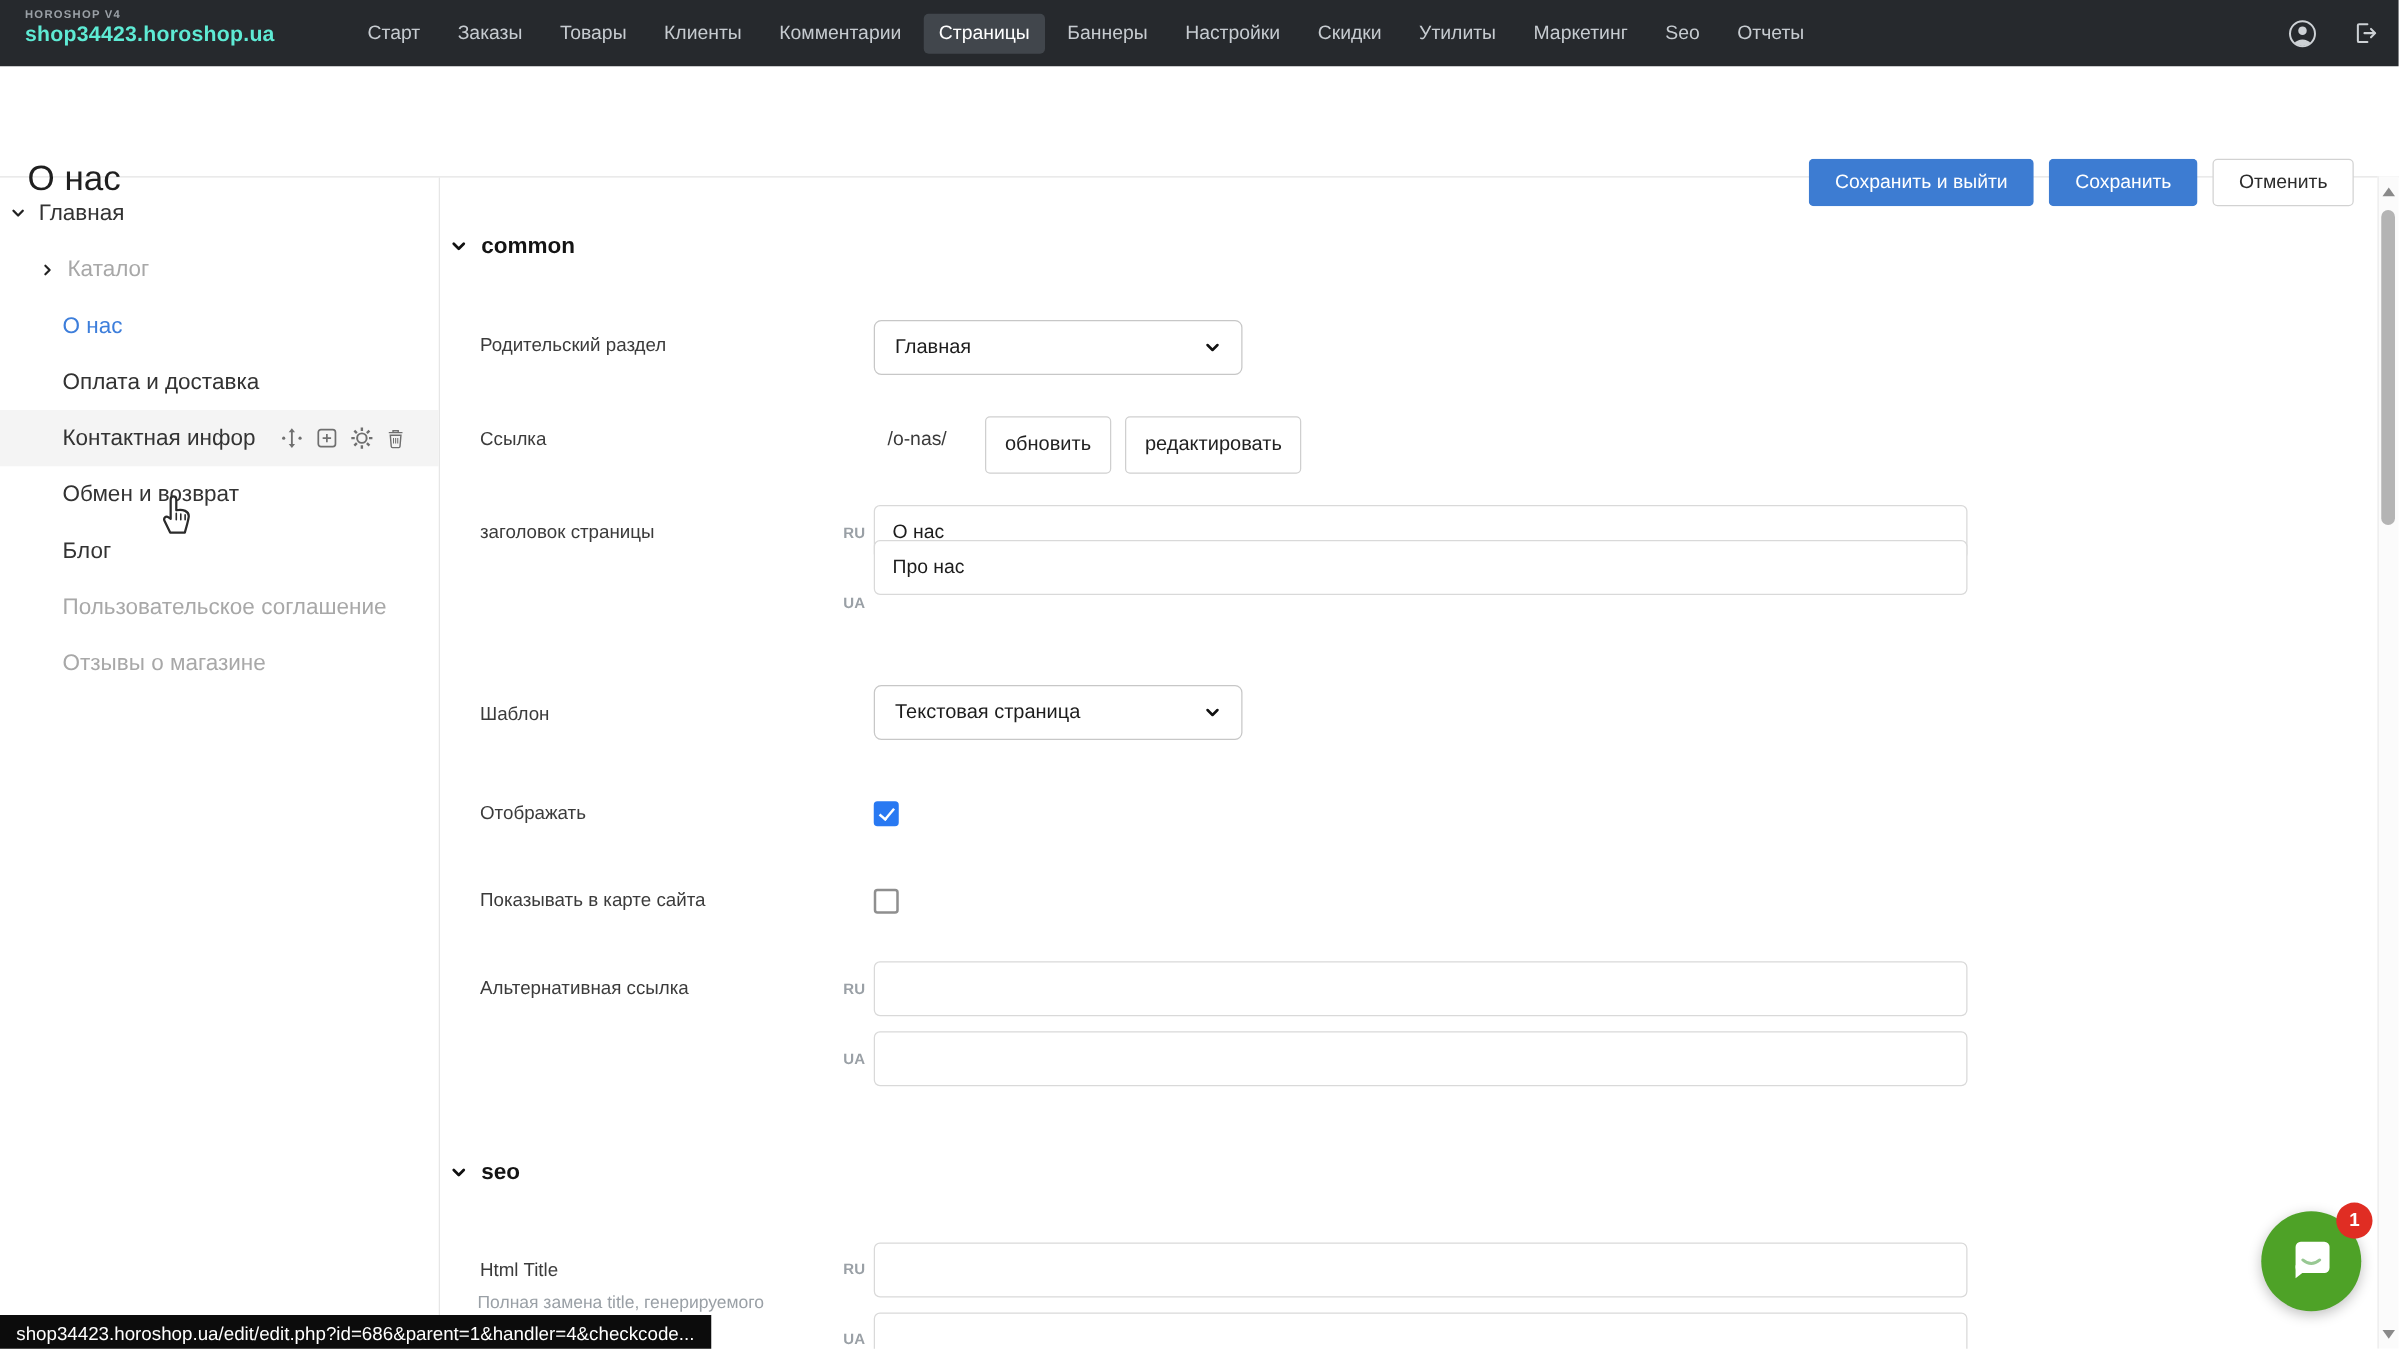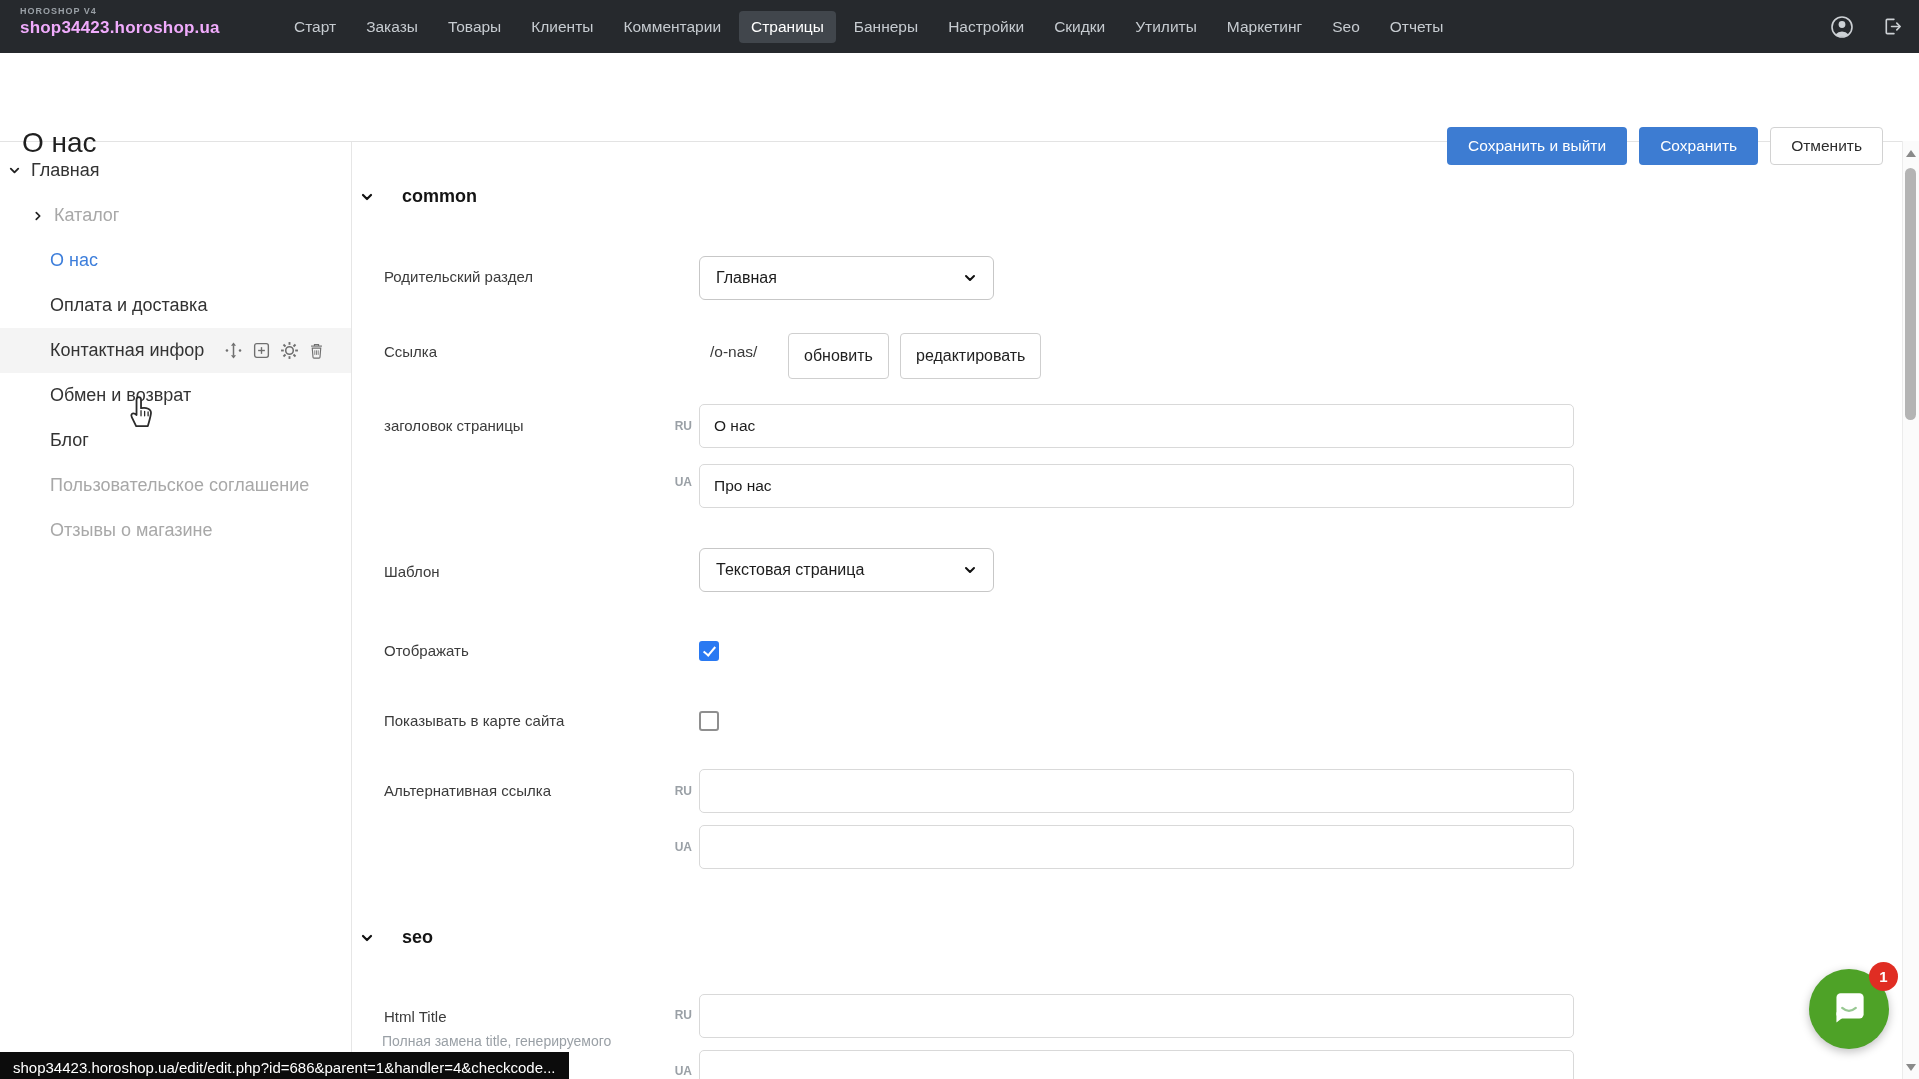--- a/index.html
+++ b/index.html
@@ -5,21 +5,21 @@
   html,body{margin:0;padding:0}
   body{
     width:1919px;height:1079px;overflow:hidden;position:relative;
     background:#fff;font-family:"Liberation Sans",sans-serif;
     -webkit-font-smoothing:antialiased;
   }
   
   .topbar{position:absolute;left:0;top:0;width:1919px;height:53px;background:#26292d;z-index:10}
   .logo{position:absolute;left:20px;top:7px;line-height:1;cursor:default}
   .logo-small{font-size:9px;font-weight:bold;letter-spacing:1px;color:#9aa0a6;margin-bottom:3px}
-  .logo-domain{font-size:17px;font-weight:bold;color:#f0abfc;letter-spacing:.2px}
+  .logo-domain{font-size:17px;font-weight:bold;color:#5eead4;letter-spacing:.2px}
   .topnav{position:absolute;left:282px;top:0;height:53px;display:flex;align-items:center;gap:6px}
   .nav-item{font-size:15.5px;color:#c6cbd0;padding:7px 12px;border-radius:4px;white-space:nowrap;cursor:pointer}
   .nav-item.active{background:#41464c;color:#fff}
   .topbar-icons{position:absolute;right:16px;top:0;height:53px;display:flex;align-items:center;gap:28px}
   .tb-icon{display:flex;align-items:center;cursor:pointer}
   
   .page-header{position:absolute;left:0;top:53px;width:1919px;height:88px;background:#fff;border-bottom:1px solid #e3e3e3;z-index:5}
   .page-title{position:absolute;left:22px;top:74px;font-size:28px;color:#1f1f1f;font-weight:400}
   .header-actions{position:absolute;right:36px;top:74px;display:flex;gap:12px}
   .btn{height:38px;border-radius:4px;font-size:15.5px;display:flex;align-items:center;padding:0 20px;cursor:pointer;border:1px solid transparent;box-sizing:border-box;white-space:nowrap}
@@ -31,21 +31,21 @@
   .side-row .chev{display:flex;margin-right:10px}
   .lvl0{padding-left:8px}
   .lvl1{padding-left:50px}
   .lvl1-arrow{padding-left:32px}
   .muted{color:#a8a8a8}
   .selected{color:#3d7edb}
   .hovered{background:#f4f4f4}
   .row-actions{display:flex;align-items:center;gap:9px;margin-left:20px;color:#6f6f6f}
   .row-actions span{display:flex;cursor:pointer}
   
-  .section-head{position:absolute;display:flex;align-items:center;gap:28px;font-size:18px;font-weight:bold;color:#141414;cursor:pointer}
+  .section-head{position:absolute;display:flex;align-items:center;gap:11px;font-size:18px;font-weight:bold;color:#141414;cursor:pointer}
   .flabel{position:absolute;left:384px;font-size:15px;color:#3b3b3b;white-space:nowrap}
   .fhint{position:absolute;left:382px;font-size:14px;color:#9aa0a6;white-space:nowrap}
   .select{position:absolute;left:699px;width:295px;height:44px;border:1px solid #c7c7c7;border-radius:6px;background:#fff;display:flex;align-items:center;justify-content:space-between;padding:0 16px;font-size:16px;color:#1c1c1c;box-sizing:border-box;cursor:pointer}
   .text-input{position:absolute;left:699px;width:875px;height:44px;border:1px solid #d9d9d9;border-radius:5px;background:#fff;font-size:15.5px;color:#1c1c1c;padding:0 14px;box-sizing:border-box;outline:none;font-family:"Liberation Sans",sans-serif}
   .lang-badge{position:absolute;left:664px;width:28px;text-align:right;font-size:12px;font-weight:bold;color:#9aa0a6}
   .btn-small{position:absolute;height:46px;border:1px solid #cfcfcf;border-radius:4px;background:#fff;font-size:16px;color:#222;display:flex;align-items:center;padding:0 15px;box-sizing:border-box;cursor:pointer;white-space:nowrap}
   .link-path{position:absolute;left:710px;top:343px;font-size:15.5px;color:#3b3b3b}
   .checkbox{position:absolute;left:699px;width:20px;height:20px;border:2px solid #8f8f8f;border-radius:3px;background:#fff;box-sizing:border-box;cursor:pointer}
   .checkbox.checked{background:#2979f2;border-color:#2979f2}
   .checkbox.checked::after{content:"";position:absolute;left:5px;top:1px;width:5px;height:10px;border:solid #fff;border-width:0 2.5px 2.5px 0;transform:rotate(40deg)}
@@ -217,21 +217,21 @@
 
   <div class="flabel" style="top:343px">Ссылка</div>
   <div class="link-path">/o-nas/</div>
   <button class="btn-small" style="left:788px;top:333px">обновить</button>
   <button class="btn-small" style="left:900px;top:333px">редактировать</button>
 
   <div class="flabel" style="top:417px">заголовок страницы</div>
   <div class="lang-badge" style="top:419px">RU</div>
   <input class="text-input" style="top: 404px;" value="О нас">
   <div class="lang-badge" style="top:475px">UA</div>
-  <input class="text-input" style="top: 464px;" value="Про нас">
+  <input class="text-input" style="top: 432px;" value="Про нас">
 
   <div class="flabel" style="top:563px">Шаблон</div>
   <div class="select" style="top:548px">
     <span>Текстовая страница</span>
     <svg width="14" height="14" viewBox="0 0 14 14" fill="none" stroke="#111" stroke-width="2" stroke-linecap="round" stroke-linejoin="round">
         <path d="M3 5 l4 4 4-4"></path>
       </svg>
   </div>
 
   <div class="flabel" style="top:642px">Отображать</div>

